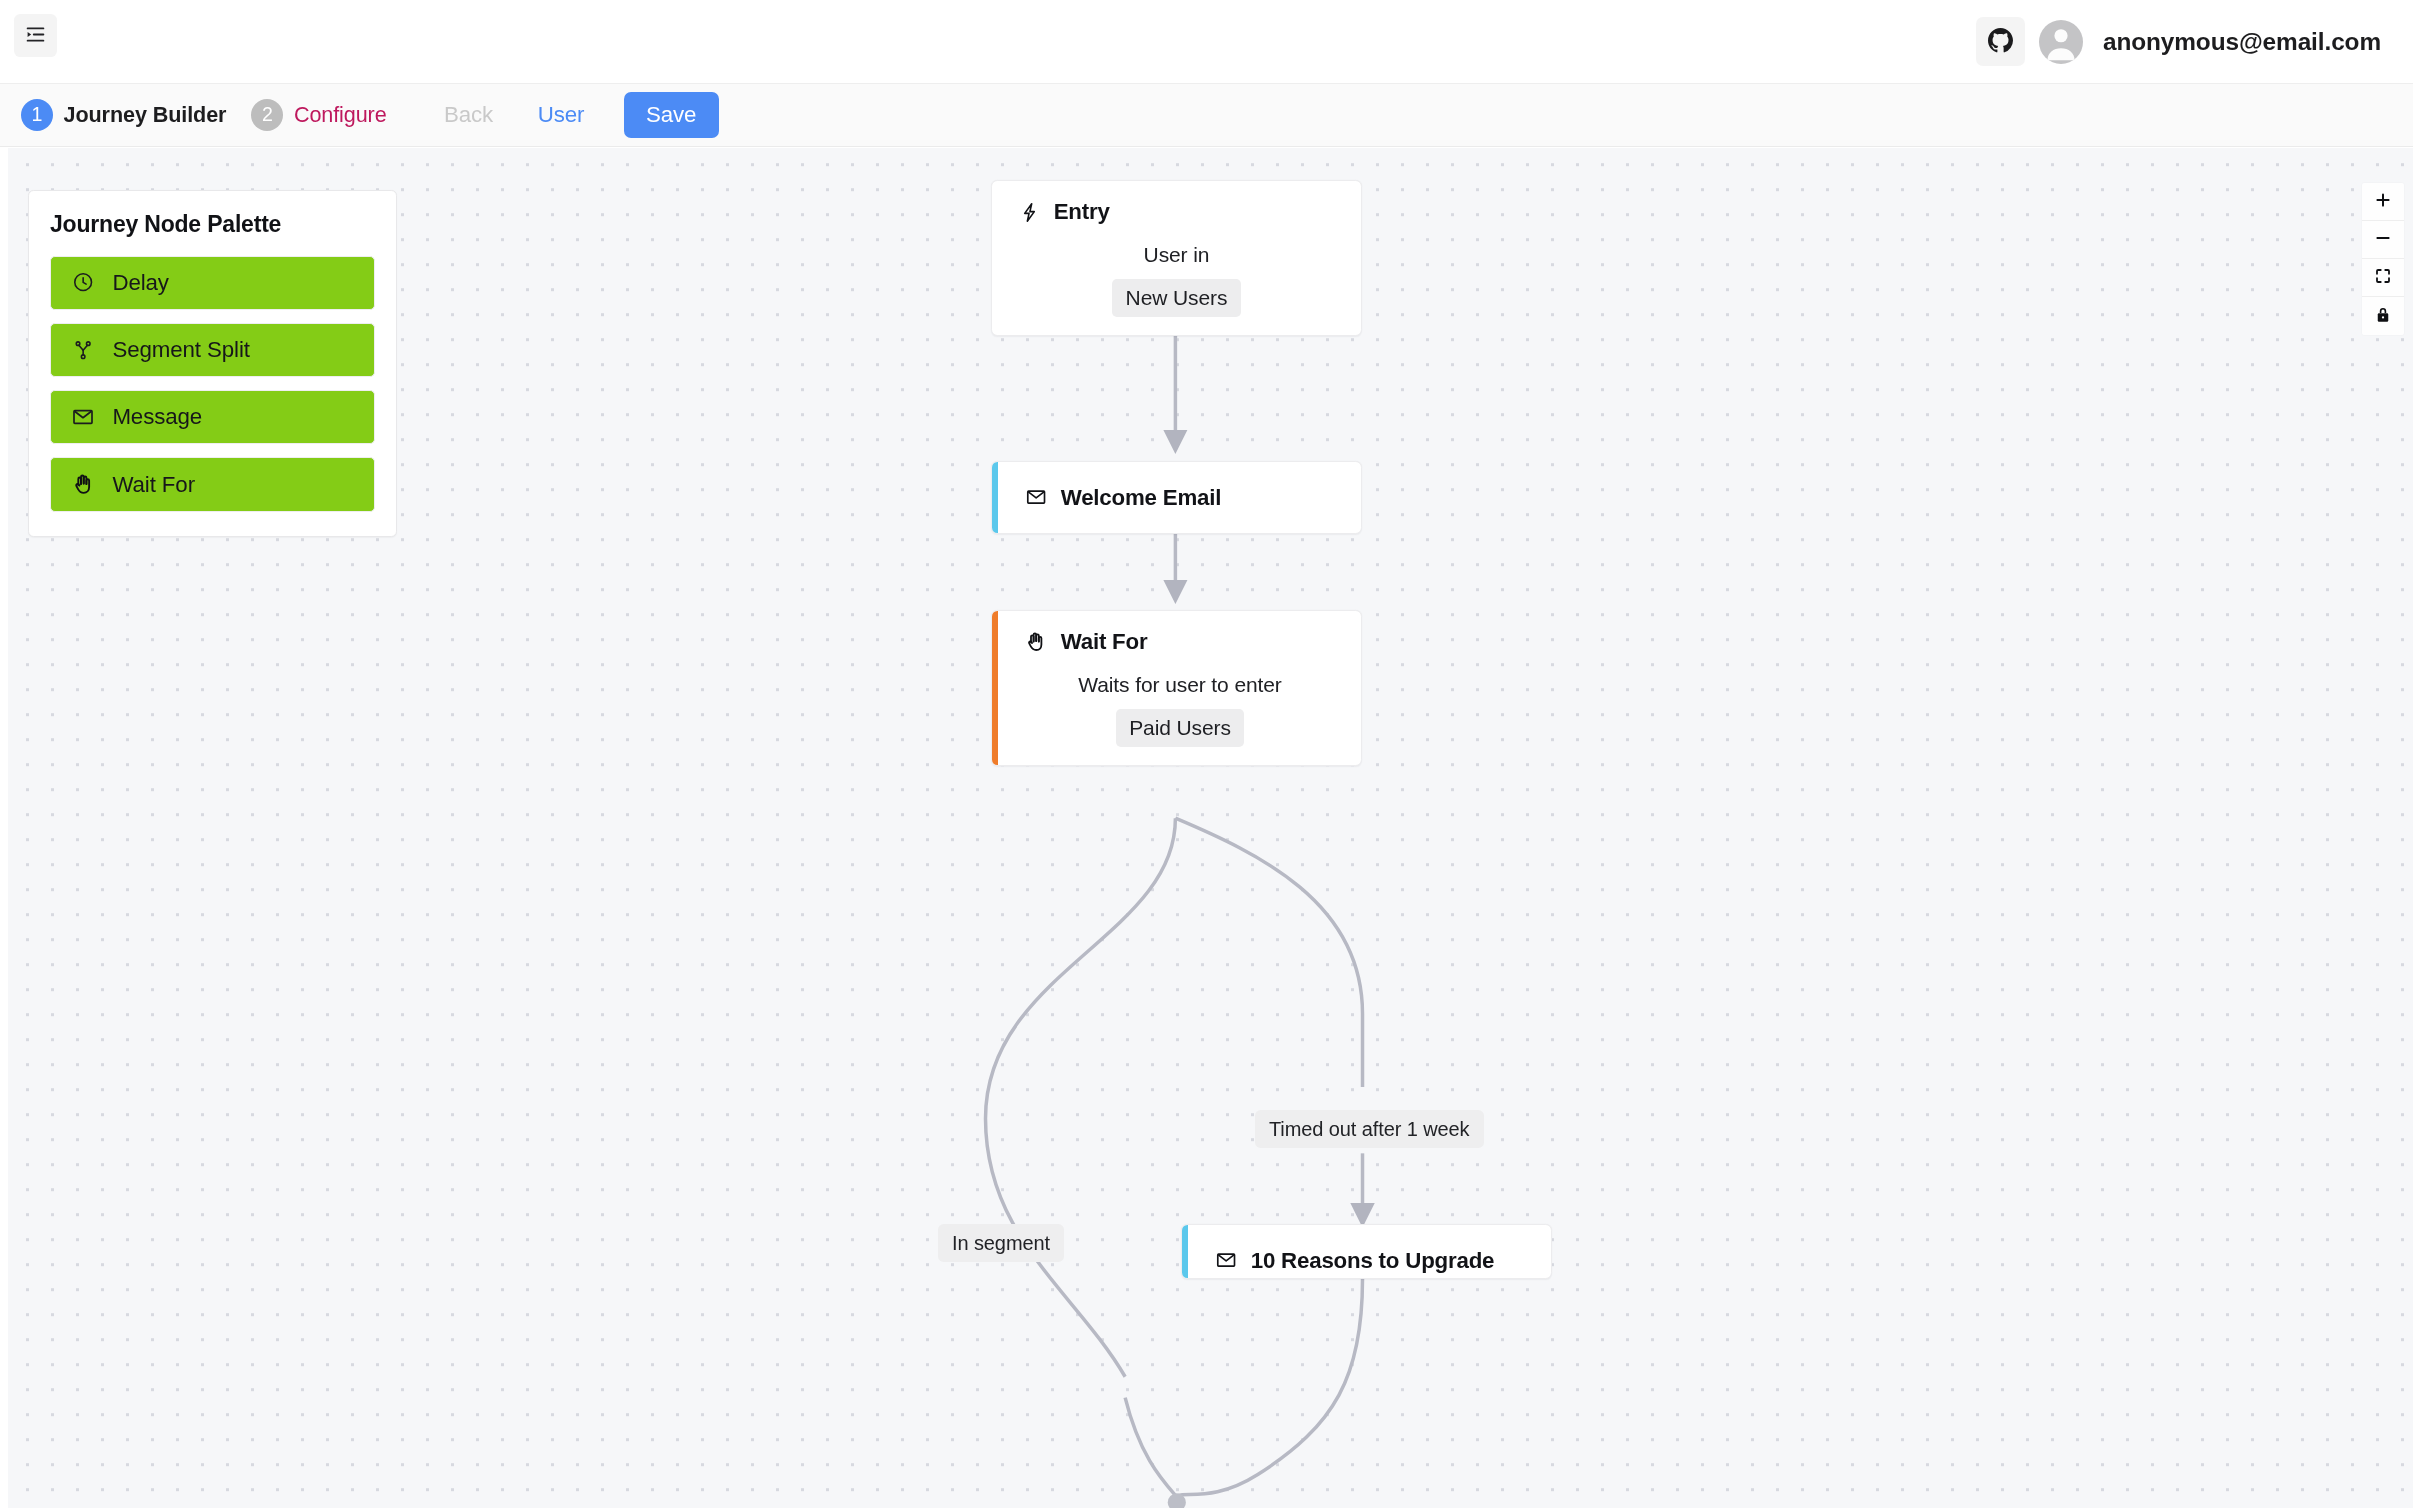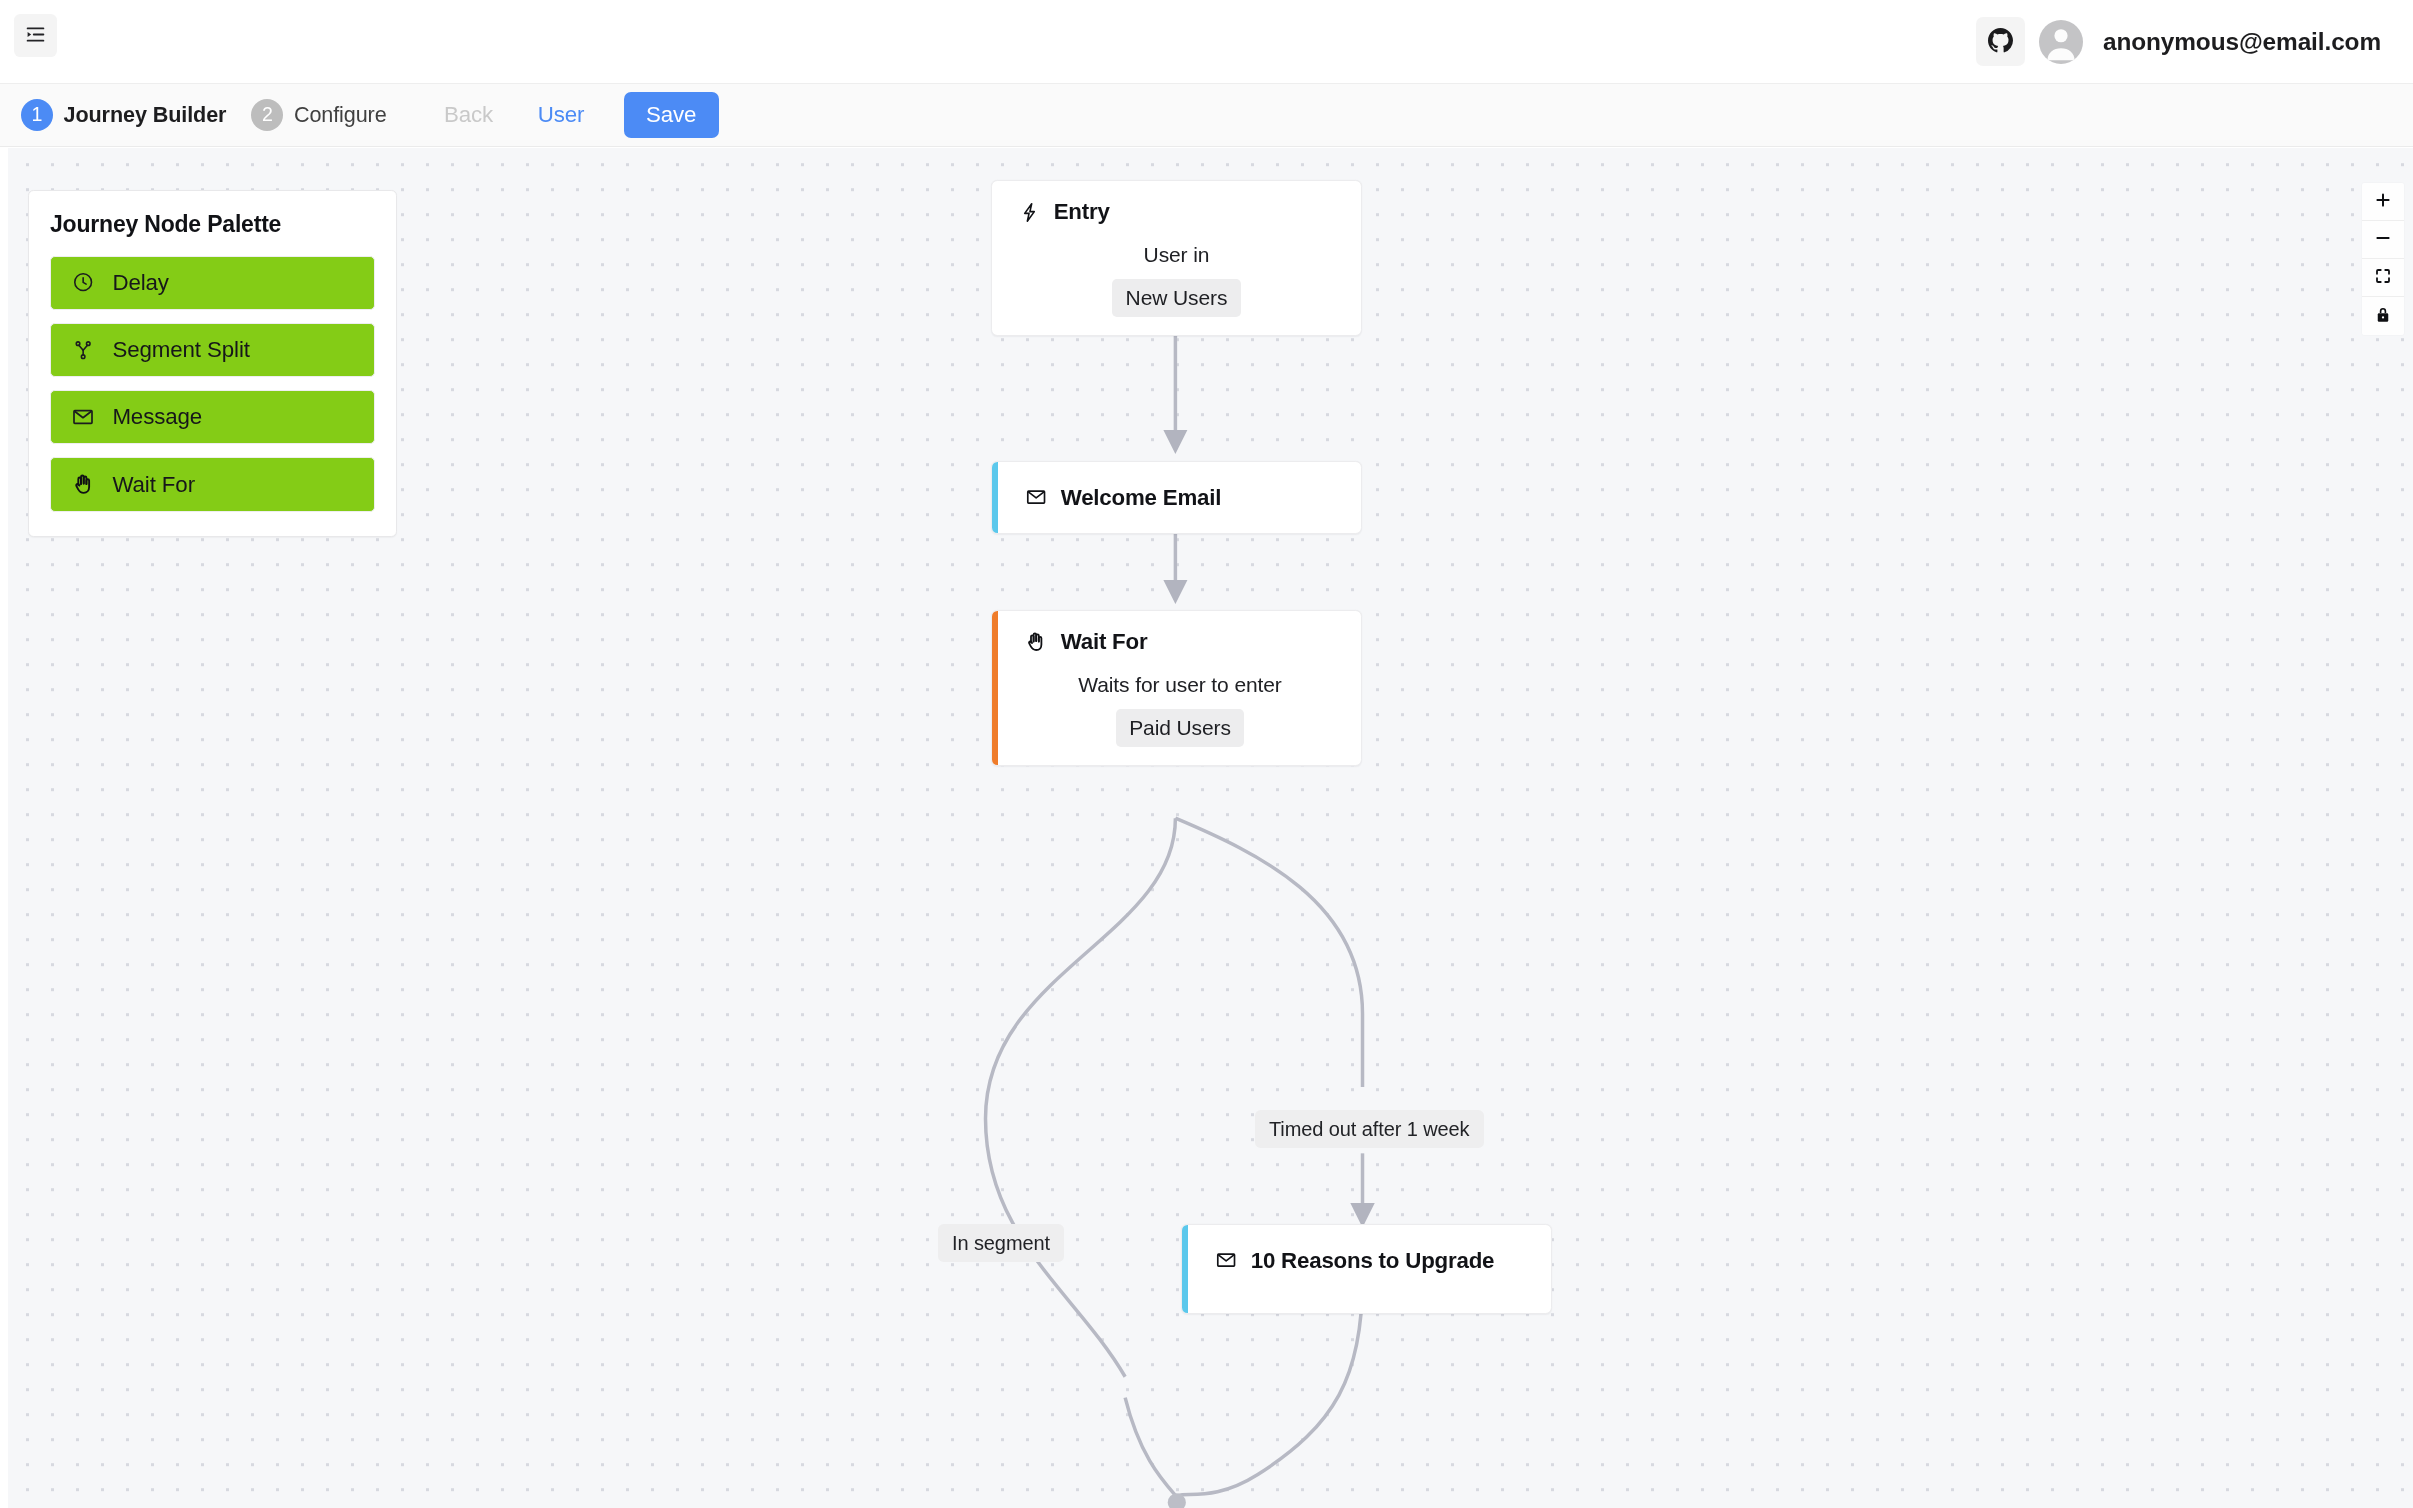--- a/index.html
+++ b/index.html
@@ -62,21 +62,21 @@
   .step + .step { margin-left: 25px; }
   .step-badge {
     width: 32px; height: 32px; border-radius: 50%;
     display: flex; align-items: center; justify-content: center;
     color: #ffffff; font-size: 19.6px; line-height: 1;
   }
   .step-badge.active { background: #4c8bf5; }
   .step-badge.inactive { background: #bdbdbd; }
   .step-label { font-size: 21.6px; letter-spacing: -0.1px; }
   .step-label.active { color: #1d1d1f; font-weight: bold; }
-  .step-label.inactive { color: #404040; }
+  .step-label.inactive { color: #be185d; }
   .nav-btns { display: flex; align-items: center; gap: 0; margin-left: 35px; }
   .btn-text {
     background: none; border: none; padding: 0 22.3px;
     font-size: 22.3px; letter-spacing: -0.1px;
     font-family: inherit; cursor: pointer; height: 42px;
   }
   .btn-text.disabled { color: #c9c9c9; cursor: default; }
   .btn-text.link { color: #4c8bf5; }
   .btn-primary {
     background: #4c8bf5; border: none; color: #ffffff;
@@ -364,21 +364,21 @@
           <span class="chip">Paid Users</span>
         </div>
       </div>
     </div>
 
     <div class="edge-label" style="left:1247px; top:962px;">Timed out after 1 week</div>
     <div class="edge-label" style="left:930px; top:1076px;">In segment</div>
 
     <div class="node" style="left:1173px; top:1076px; width:371px;">
       <div class="node-accent" style="background:#5bc8ec;"></div>
-      <div class="node-inner accented" style="padding-top:22.3px;padding-bottom:39px;">
+      <div class="node-inner accented" style="padding-top:22.3px;padding-bottom:4px;">
         <div class="node-head">
           <span class="node-icon">
             <svg width="22.3" height="22.3" viewBox="0 0 24 24" fill="none" stroke="#121317" stroke-width="1.8">
               <rect x="3" y="5.6" width="18" height="12.8" rx="0.8"></rect>
               <path d="M3.6 6.3 12 12.7l8.4-6.4" stroke-linejoin="round"></path>
             </svg>
           </span>
           <span>10 Reasons to Upgrade</span>
         </div>
       </div>

